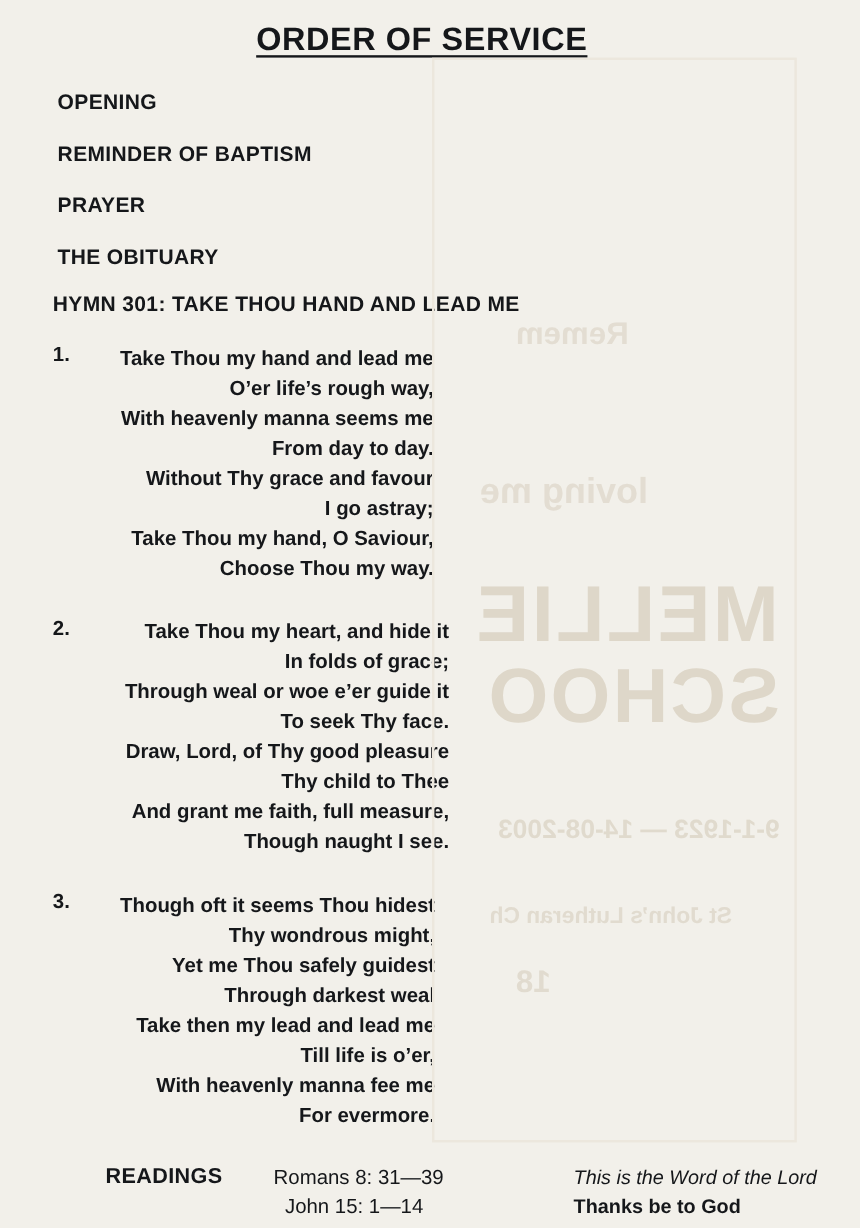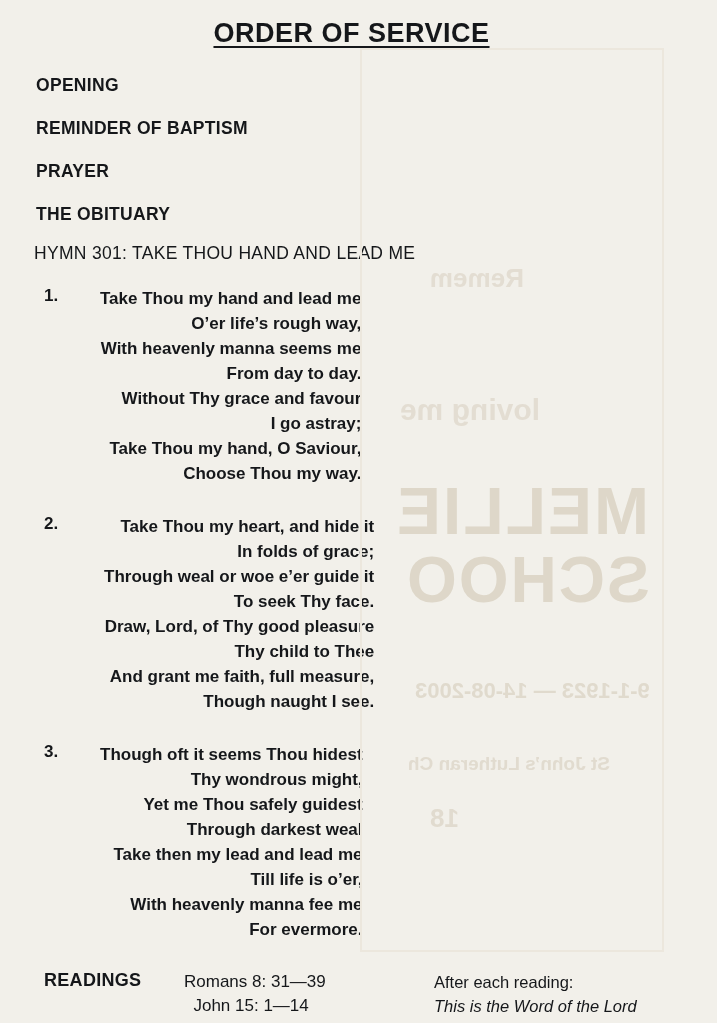--- a/index.html
+++ b/index.html
@@ -99,36 +99,36 @@
     font-size: 27px;
     font-weight: bold;
     letter-spacing: 0.5px;
     text-decoration: underline;
     text-underline-offset: 4px;
     margin: 18px 0 0 0;
     padding-right: 14px;
   }
 
   .section-list {
-    margin: 26px 0 0 4px;
+    margin: 26px 0 0 16px;
     padding: 0 0 0 32px;
     list-style: none;
   }
   .section-list li {
     font-size: 17.5px;
     font-weight: bold;
     letter-spacing: 0.3px;
     margin-bottom: 22px;
   }
 
   .hymn-title {
     font-size: 17.5px;
-    font-weight: normal;
+    font-weight: bold;
     letter-spacing: 0.3px;
-    padding-left: 34px;
+    padding-left: 44px;
     margin-top: -4px;
   }
 
   .verses {
     margin-top: 22px;
     padding-left: 44px;
   }
   .verse {
     display: flex;
     align-items: flex-start;
@@ -154,20 +154,21 @@
     display: flex;
     align-items: flex-start;
     padding-left: 44px;
     margin-top: 4px;
   }
   .readings-label {
     font-size: 18px;
     font-weight: bold;
     flex: 0 0 140px;
     letter-spacing: 0.3px;
+    margin-left: 44px;
   }
   .readings-refs {
     flex: 0 0 250px;
     font-size: 17px;
     line-height: 24px;
   }
   .readings-refs div {
     white-space: pre;
   }
   .response {
@@ -255,19 +256,18 @@
 
   </div>
 
   <div class="readings">
     <div class="readings-label">READINGS</div>
     <div class="readings-refs">
       <div>Romans 8: 31—39</div>
       <div>  John 15: 1—14</div>
     </div>
     <div class="response">
-      <div class="resp-head">After each reading:</div>
       <div class="resp-italic">This is the Word of the Lord</div>
       <div class="resp-bold">Thanks be to God</div>
     </div>
   </div>
 
 </div>
 
 </body></html>

